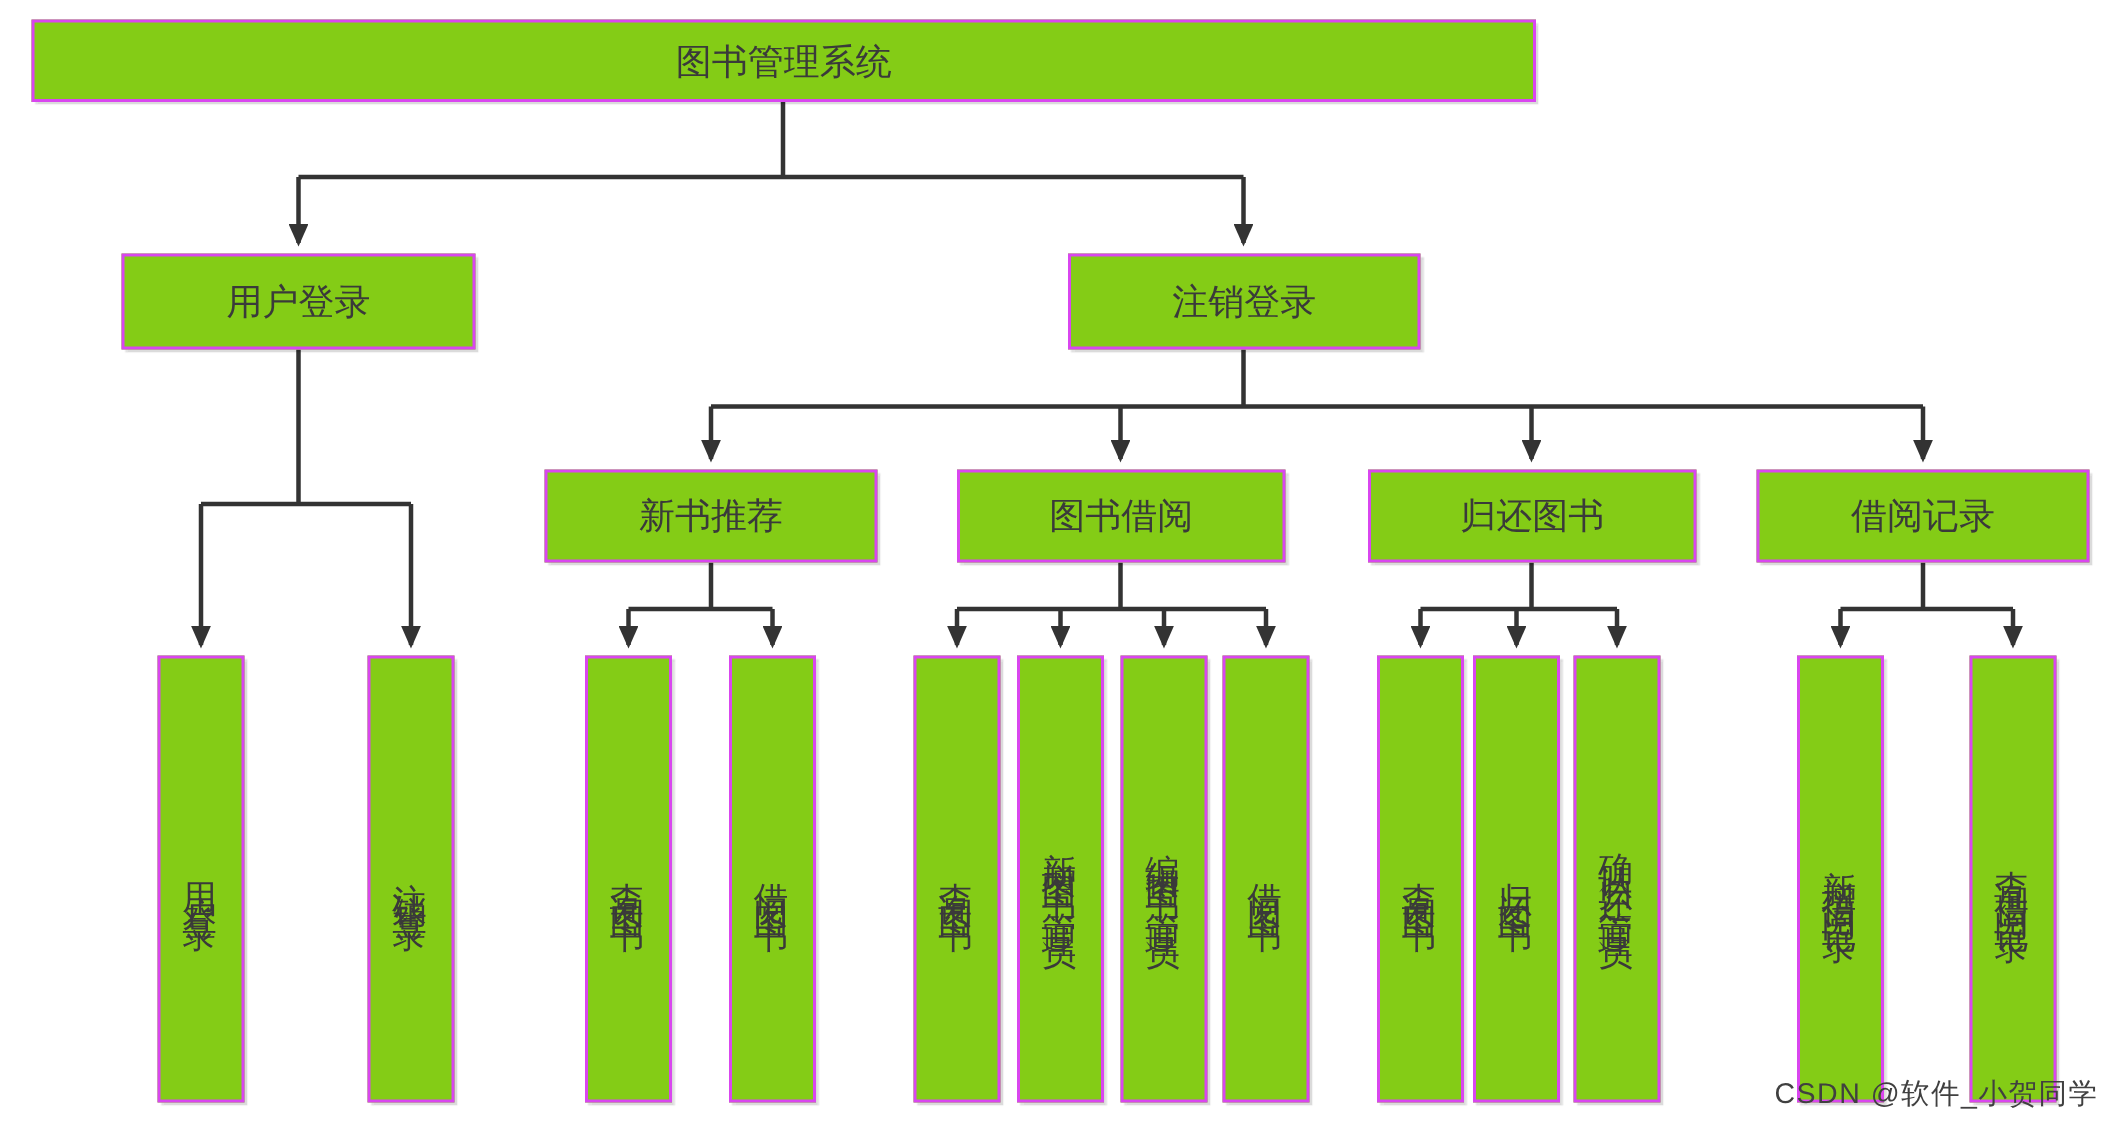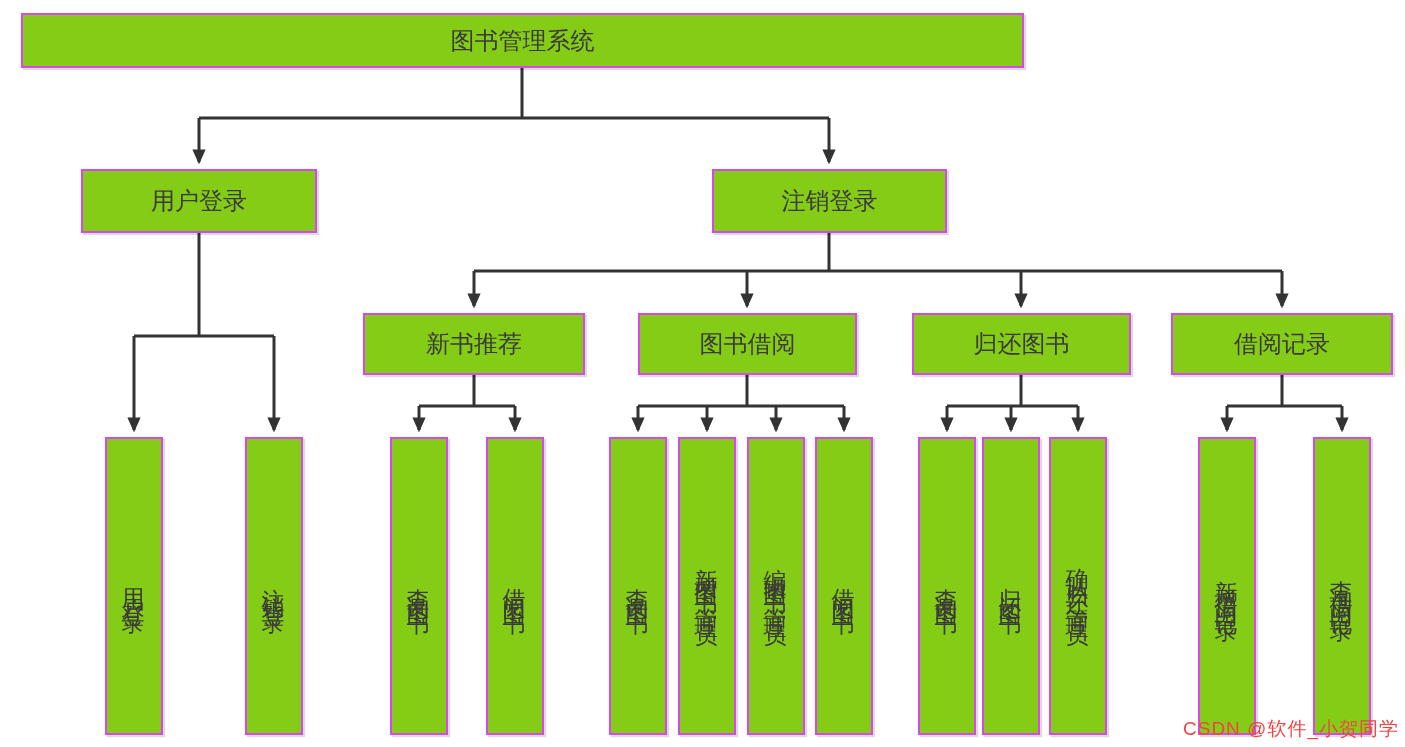--- a/index.html
+++ b/index.html
@@ -43,21 +43,21 @@
     text-orientation: mixed;
     letter-spacing: 8px;
     font-size: 23px;
     white-space: normal;
   }
   .watermark {
     position: absolute;
     left: 1183px;
     top: 716px;
     font-size: 19px;
-    color: #ef4444;
+    color: #404040;
     letter-spacing: 1px;
   }
 </style>
 </head>
 <body>
 
 <div class="stage">
 
   <svg class="wires" viewBox="0 0 1405 747" xmlns="http://www.w3.org/2000/svg">
     <defs>

